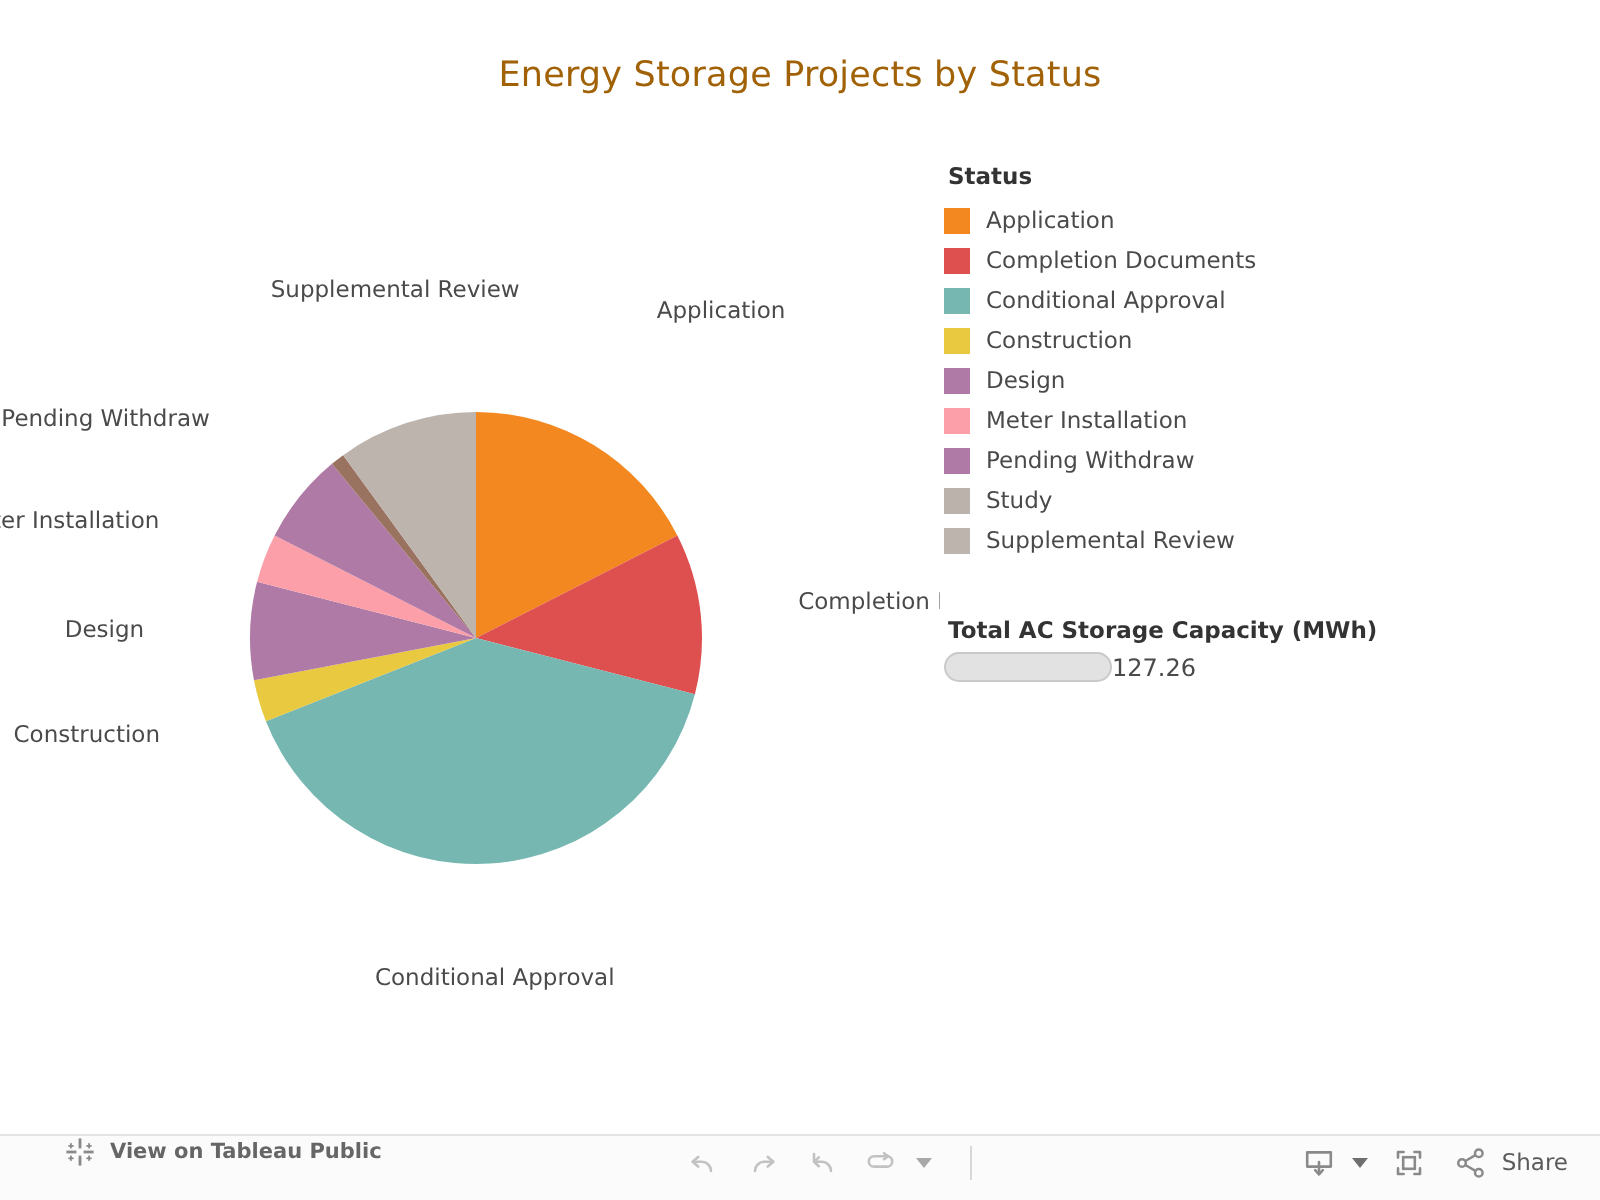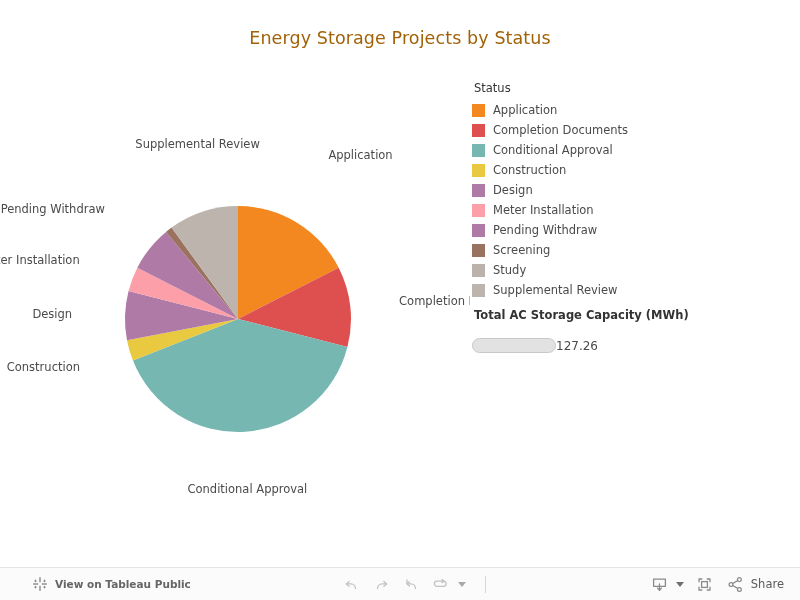--- a/index.html
+++ b/index.html
@@ -60,21 +60,21 @@
 
   
   #legend {
     position: absolute;
     left: 472px;
     top: 21px;
     width: 310px;
   }
   #legend-title {
     font-size: 11.5px;
-    font-weight: normal;
+    font-weight: bold;
     color: #333333;
     margin: 0 0 5px 2px;
   }
   .legend-row {
     display: flex;
     align-items: center;
     height: 20px;
   }
   .legend-swatch {
     width: 13px;
@@ -92,21 +92,21 @@
   #filter {
     position: absolute;
     left: 472px;
     top: 248px;
     width: 310px;
   }
   #filter-title {
     font-size: 11.5px;
     font-weight: bold;
     color: #333333;
-    margin: 0 0 16px 2px;
+    margin: 0 0 4px 2px;
   }
   #filter-control {
     display: flex;
     align-items: center;
   }
   #filter-track {
     width: 84px;
     height: 15px;
     border-radius: 8px;
     background: #e2e2e2;
@@ -123,21 +123,21 @@
   
   #toolbar {
     position: absolute;
     left: 0;
     bottom: 0;
     width: 800px;
     height: 32px;
     background: #fbfbfb;
     border-top: 1px solid #e4e4e4;
     display: flex;
-    align-items: center;
+    align-items: flex-start;
     gap: 12px;
   }
   #toolbar-left {
     display: flex;
     align-items: center;
     margin-left: 32px;
     flex: 0 0 auto;
   }
   #tableau-logo {
     margin-right: 7px;
@@ -255,24 +255,20 @@
         </div>
         <div class="legend-row">
           <span class="legend-swatch" style="background: rgb(252, 159, 168);"></span>
           <span class="legend-label">Meter Installation</span>
         </div>
         <div class="legend-row">
           <span class="legend-swatch" style="background: rgb(176, 122, 166);"></span>
           <span class="legend-label">Pending Withdraw</span>
         </div>
         <div class="legend-row">
-          <span class="legend-swatch" style="background: rgb(154, 114, 96);"></span>
-          <span class="legend-label">Screening</span>
-        </div>
-        <div class="legend-row">
           <span class="legend-swatch" style="background: rgb(187, 178, 172);"></span>
           <span class="legend-label">Study</span>
         </div>
         <div class="legend-row">
           <span class="legend-swatch" style="background: rgb(189, 180, 174);"></span>
           <span class="legend-label">Supplemental Review</span>
         </div>
       </div>
   </div>
 

